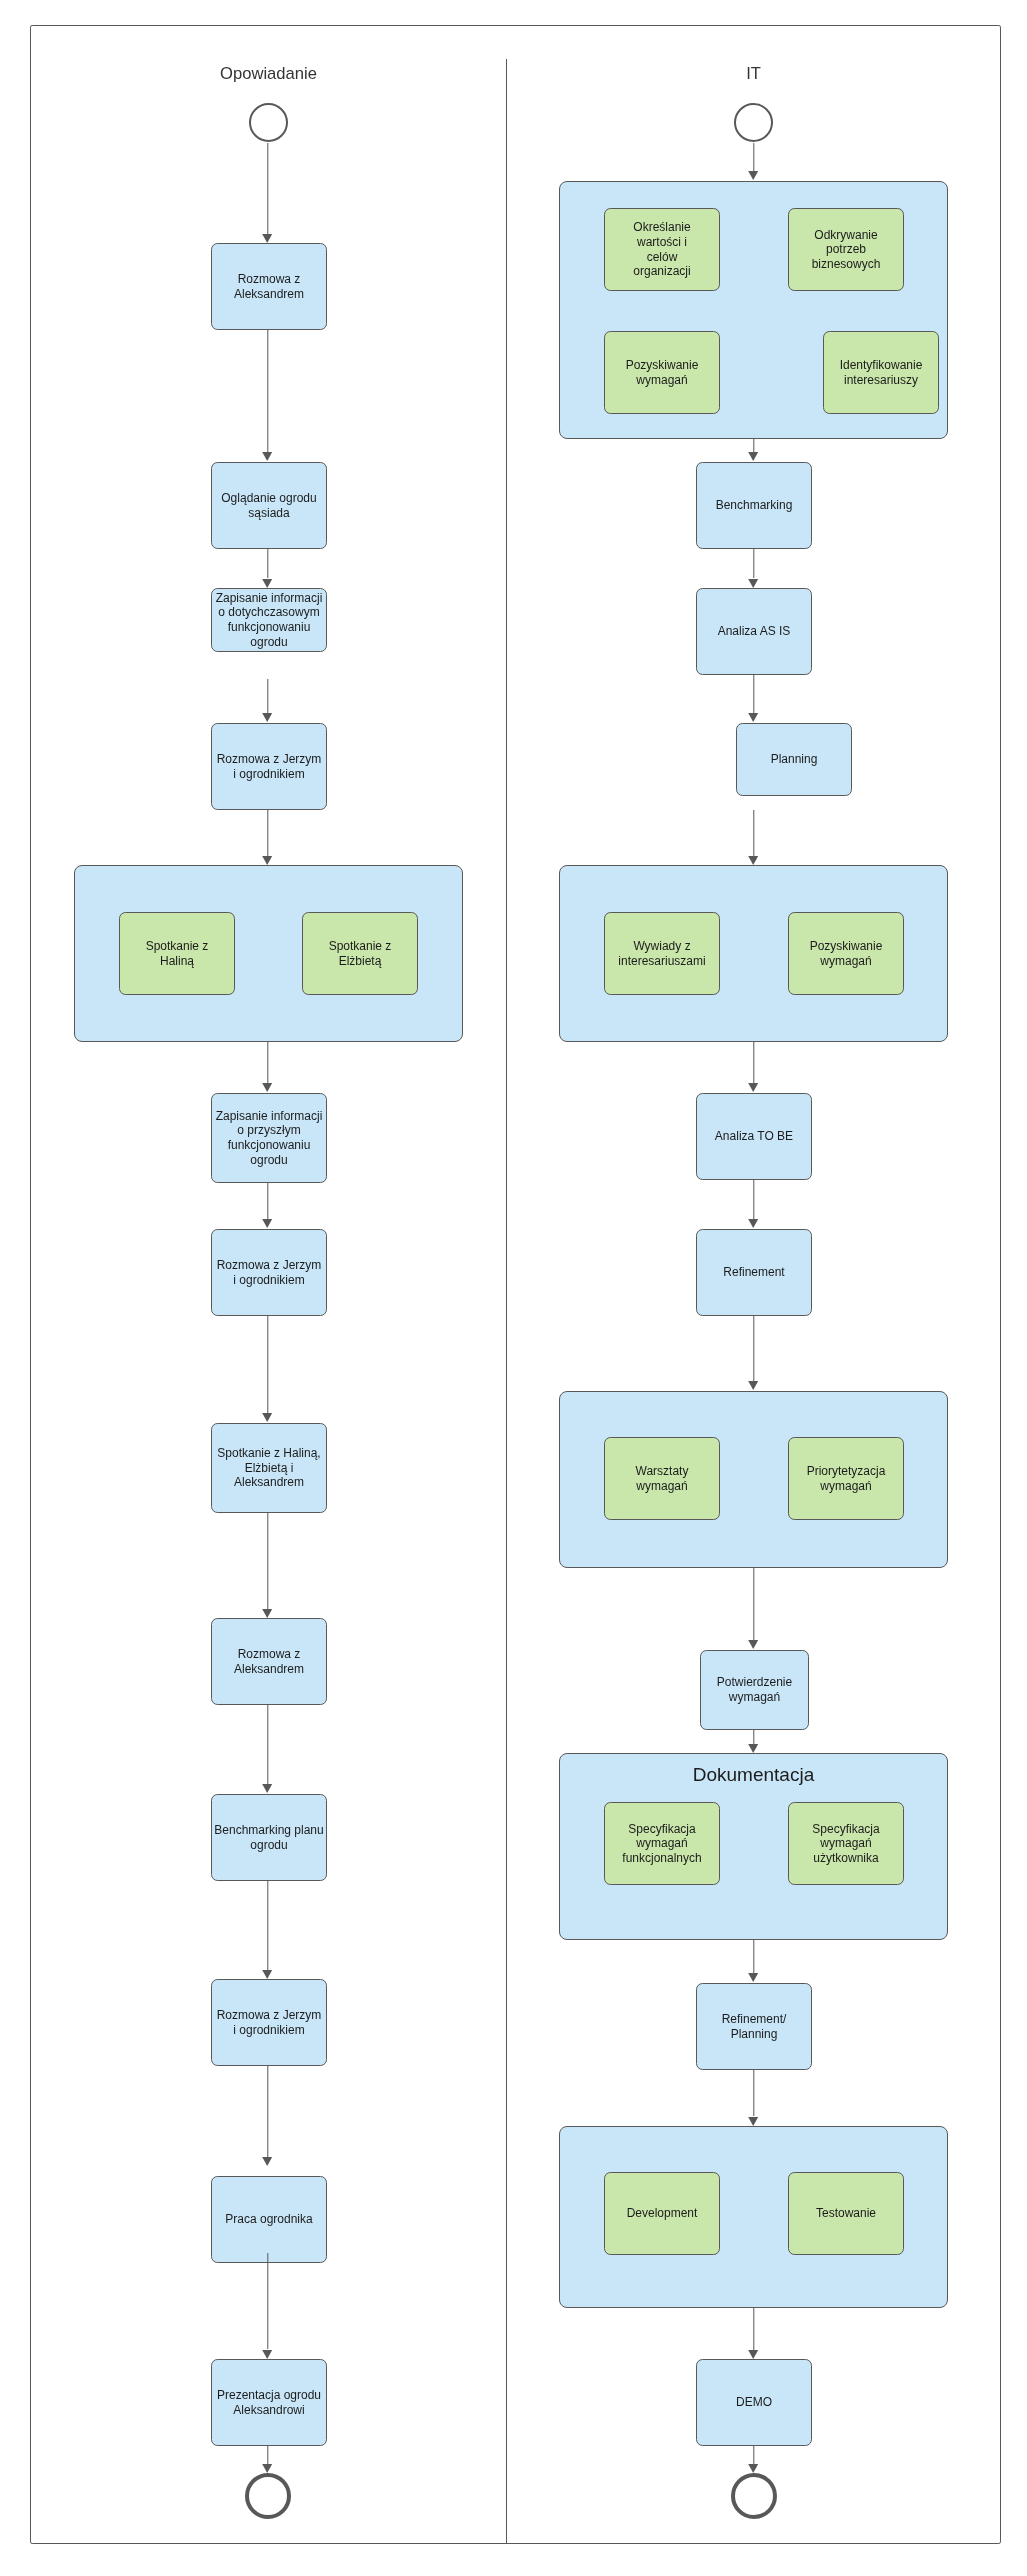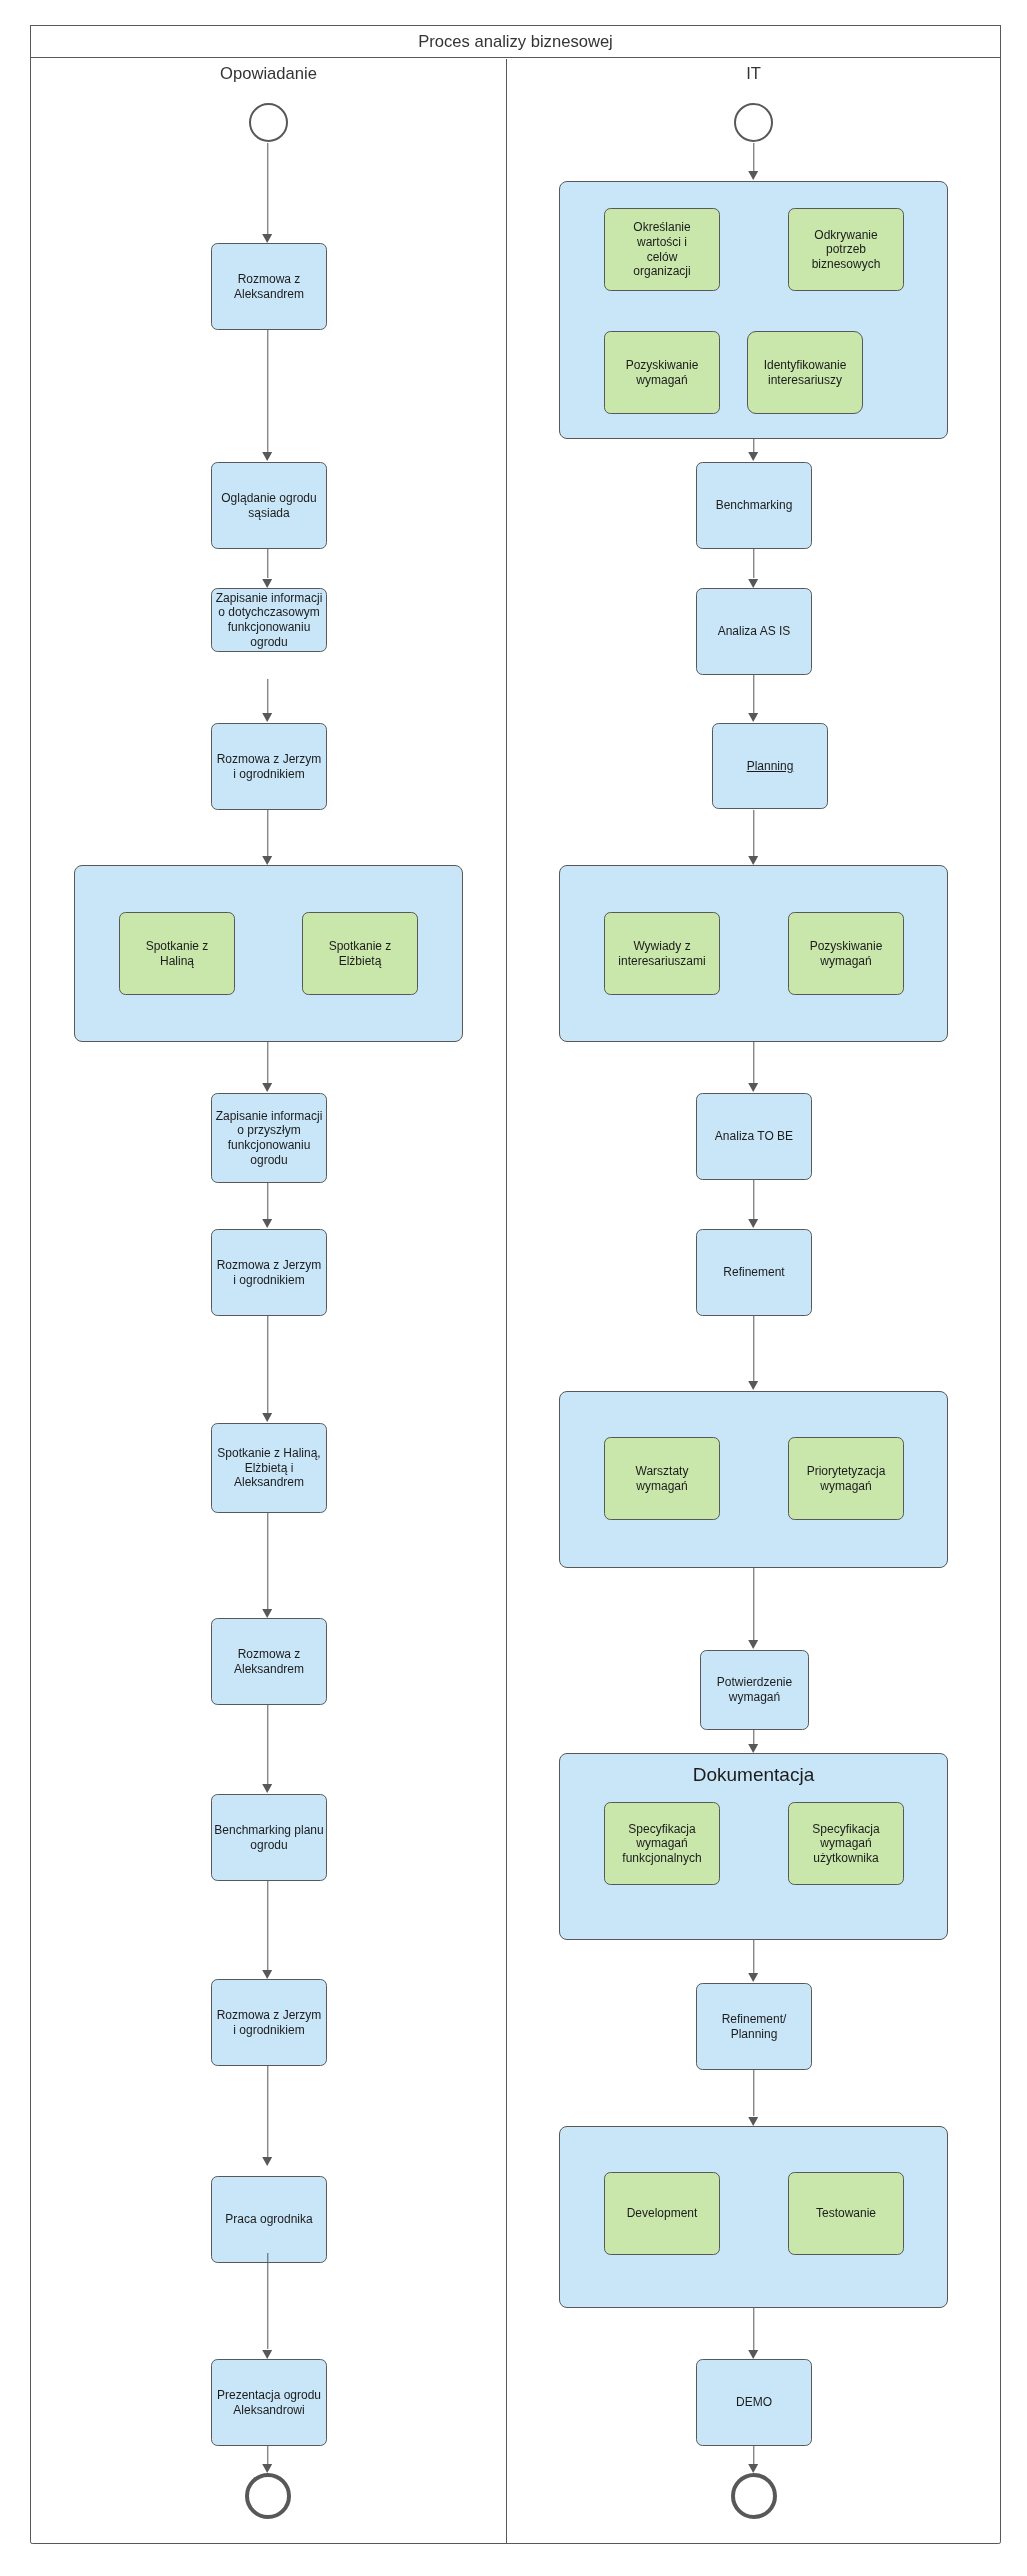--- a/index.html
+++ b/index.html
@@ -80,23 +80,20 @@
     border:2.2px solid var(--stroke,#585858);
   }
   .evt.end{border-width:4.3px;}
 </style>
 </head>
 <body>
 
 <div id="canvas">
 
   <div class="pool"></div>
-  <div class="titlebar">
-    <span>Proces analizy biznesowej</span>
-  </div>
   <div class="vdivider"></div>
   <div class="lane-label" style="left:160px;">Opowiadanie</div>
   <div class="lane-label" style="left:645px;">IT</div>
 
   <div class="evt" style="left:249px;top:103px;width:39px;height:39px;"></div>
 
   <div class="vline" style="left:268px;top:143px;height:91px;"></div>
   <div class="ahead" style="left:268px;top:234px;"></div>
   <div class="task" style="left:211px;top:243px;height:87px;">Rozmowa z Aleksandrem</div>
 
@@ -155,33 +152,33 @@
   <div class="evt end" style="left:245px;top:2473px;width:46px;height:46px;"></div>
 
   <div class="evt" style="left:734px;top:103px;width:39px;height:39px;"></div>
 
   <div class="vline" style="left:754px;top:143px;height:29px;"></div>
   <div class="ahead" style="left:754px;top:171px;"></div>
   <div class="group" style="left:559px;top:181px;width:389px;height:258px;"></div>
   <div class="sub" style="left:604px;top:208px;">Określanie wartości i celów organizacji</div>
   <div class="sub" style="left:788px;top:208px;">Odkrywanie potrzeb biznesowych</div>
   <div class="sub" style="left:604px;top:331px;">Pozyskiwanie wymagań</div>
-  <div class="sub" style="left:747px;top:331px;border-radius:9px;">Identyfikowanie interesariuszy</div>
+  <div class="sub" style="left:823px;top:331px;">Identyfikowanie interesariuszy</div>
 
   <div class="vline" style="left:754px;top:439px;height:13px;"></div>
   <div class="ahead" style="left:754px;top:452px;"></div>
   <div class="task" style="left:696px;top:462px;height:87px;">Benchmarking</div>
 
   <div class="vline" style="left:754px;top:548px;height:30px;"></div>
   <div class="ahead" style="left:754px;top:579px;"></div>
   <div class="task" style="left:696px;top:588px;height:87px;">Analiza AS IS</div>
 
   <div class="vline" style="left:754px;top:675px;height:38px;"></div>
   <div class="ahead" style="left:754px;top:713px;"></div>
-  <div class="task" style="left:712px;top:723px;height:86px;text-decoration:underline;">Planning</div>
+  <div class="task" style="left:736px;top:723px;height:73px;">Planning</div>
 
   <div class="vline" style="left:754px;top:810px;height:46px;"></div>
   <div class="ahead" style="left:754px;top:856px;"></div>
   <div class="group" style="left:559px;top:865px;width:389px;height:177px;"></div>
   <div class="sub" style="left:604px;top:912px;">Wywiady z interesariuszami</div>
   <div class="sub" style="left:788px;top:912px;">Pozyskiwanie wymagań</div>
 
   <div class="vline" style="left:754px;top:1042px;height:41px;"></div>
   <div class="ahead" style="left:754px;top:1083px;"></div>
   <div class="task" style="left:696px;top:1093px;height:87px;">Analiza TO BE</div>

